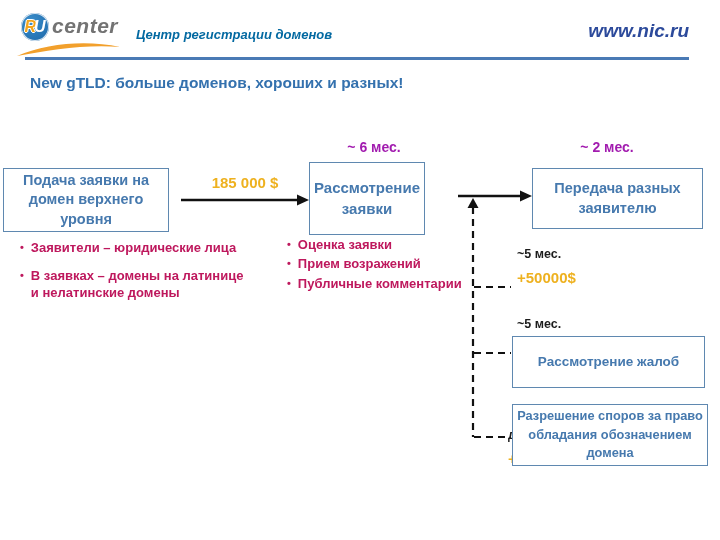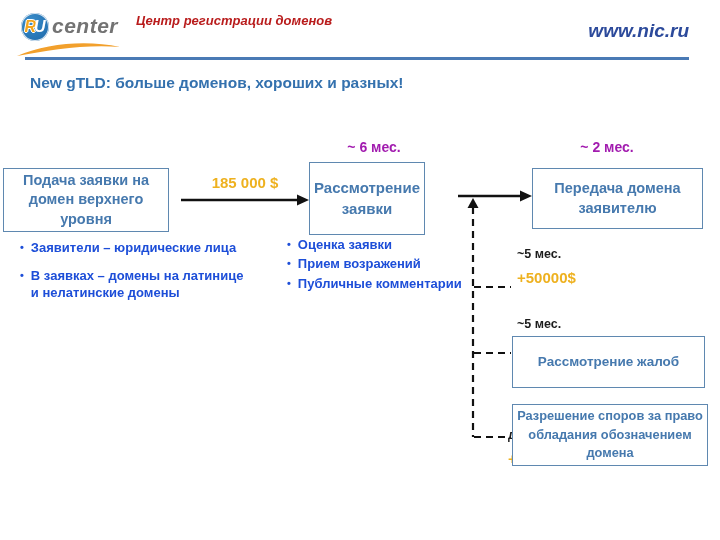--- a/index.html
+++ b/index.html
@@ -7,21 +7,21 @@
   .slide{position:relative;width:720px;height:540px;background:#ffffff;overflow:hidden;margin:0 auto;}
 
   
   .logo-circle{position:absolute;left:21px;top:13px;width:28px;height:28px;border-radius:50%;
     background:radial-gradient(circle at 35% 30%, #3b8ecb, #1b66a8);display:flex;align-items:center;justify-content:center;
     font-style:italic;font-weight:bold;box-shadow:0 0 0 1px #d7e4f0 inset;}
   .logo-r{color:#f2a51d;font-size:16px;text-shadow:-1px 0 #fff,0 1px #fff,1px 0 #fff,0 -1px #fff;}
   .logo-u{color:#ffffff;font-size:16px;margin-left:-2px;}
   .logo-center{position:absolute;left:52px;top:14px;font-size:21px;font-weight:bold;font-style:italic;color:#737373;letter-spacing:.5px;}
   .logo-swoosh{position:absolute;left:17px;top:41px;}
-  .tagline{position:absolute;left:136px;top:13px;font-size:13px;font-weight:bold;font-style:italic;color:#b91c1c;}
+  .tagline{position:absolute;left:136px;top:27px;font-size:13px;font-weight:bold;font-style:italic;color:#0369a1;}
   .site{position:absolute;right:31px;top:20px;font-size:19px;font-weight:bold;font-style:italic;color:#2c4a9b;}
   .head-rule{position:absolute;left:25px;top:57px;width:664px;height:3px;background:#4a7ab5;}
   .page-title{position:absolute;left:30px;top:74px;font-size:15.5px;font-weight:bold;color:#3471ae;}
 
   
   .box{position:absolute;border:1.6px solid #5f88b0;background:#ffffff;color:#4679ae;font-weight:bold;
     display:flex;align-items:center;justify-content:center;text-align:center;line-height:1.35;box-sizing:border-box;}
   .box-step1{left:3px;top:168px;width:166px;height:64px;font-size:14.5px;}
   .box-step2{left:309px;top:162px;width:116px;height:73px;font-size:15px;}
   .box-step3{left:532px;top:168px;width:171px;height:61px;font-size:14.5px;}
@@ -36,21 +36,21 @@
   .time2{left:532px;top:139px;width:150px;}
   .fee1{position:absolute;left:181px;top:174px;width:128px;text-align:center;font-size:15px;font-weight:bold;color:#eeb11f;}
   .fee-row{position:absolute;display:flex;align-items:baseline;gap:8px;flex-direction:column;}
   .fee-row .t{font-size:12.5px;font-weight:bold;color:#1c1c1c;}
   .fee-row .f{font-size:15px;font-weight:bold;color:#eeb11f;}
   .fee-row1{left:517px;top:247px;}
   .fee-row2{left:517px;top:317px;}
   .fee-row3{left:508px;top:384px;margin-top:44px;}
 
   
-  .bullets{position:absolute;color:#1d4ed8;font-weight:bold;font-size:13px;line-height:1.25;}
+  .bullets{position:absolute;color:#be185d;font-weight:bold;font-size:13px;line-height:1.25;}
   .bullets-left{left:20px;top:240px;width:232px;}
   .bullets-left .bullet-item{margin-bottom:12px;}
   .bullets-mid{left:287px;top:237px;width:188px;}
   .bullets-mid .bullet-item{margin-bottom:3px;}
   .bullet-item{display:flex;}
   .bullet-item::before{content:"\2022";font-size:11px;margin-right:7px;margin-top:1px;}
 
   .connectors{position:absolute;left:0;top:0;pointer-events:none;}
 </style>
 </head>
@@ -86,21 +86,21 @@
   <div class="box box-step1">
     <div class="inner">Подача заявки на домен верхнего уровня</div>
   </div>
   <div class="fee1">185 000 $</div>
   <div class="time-label time1">~ 6 мес.</div>
   <div class="box box-step2">
     <div class="inner">Рассмотрение заявки</div>
   </div>
   <div class="time-label time2">~ 2 мес.</div>
   <div class="box box-step3">
-    <div class="inner">Передача домена заявителю</div>
+    <div class="inner">Передача разных заявителю</div>
   </div>
 
   <div class="bullets bullets-left">
     <div class="bullet-item">
         <span>Заявители – юридические лица</span>
       </div>
     <div class="bullet-item">
         <span>В заявках – домены на латинице и нелатинские домены</span>
       </div>
   </div>

